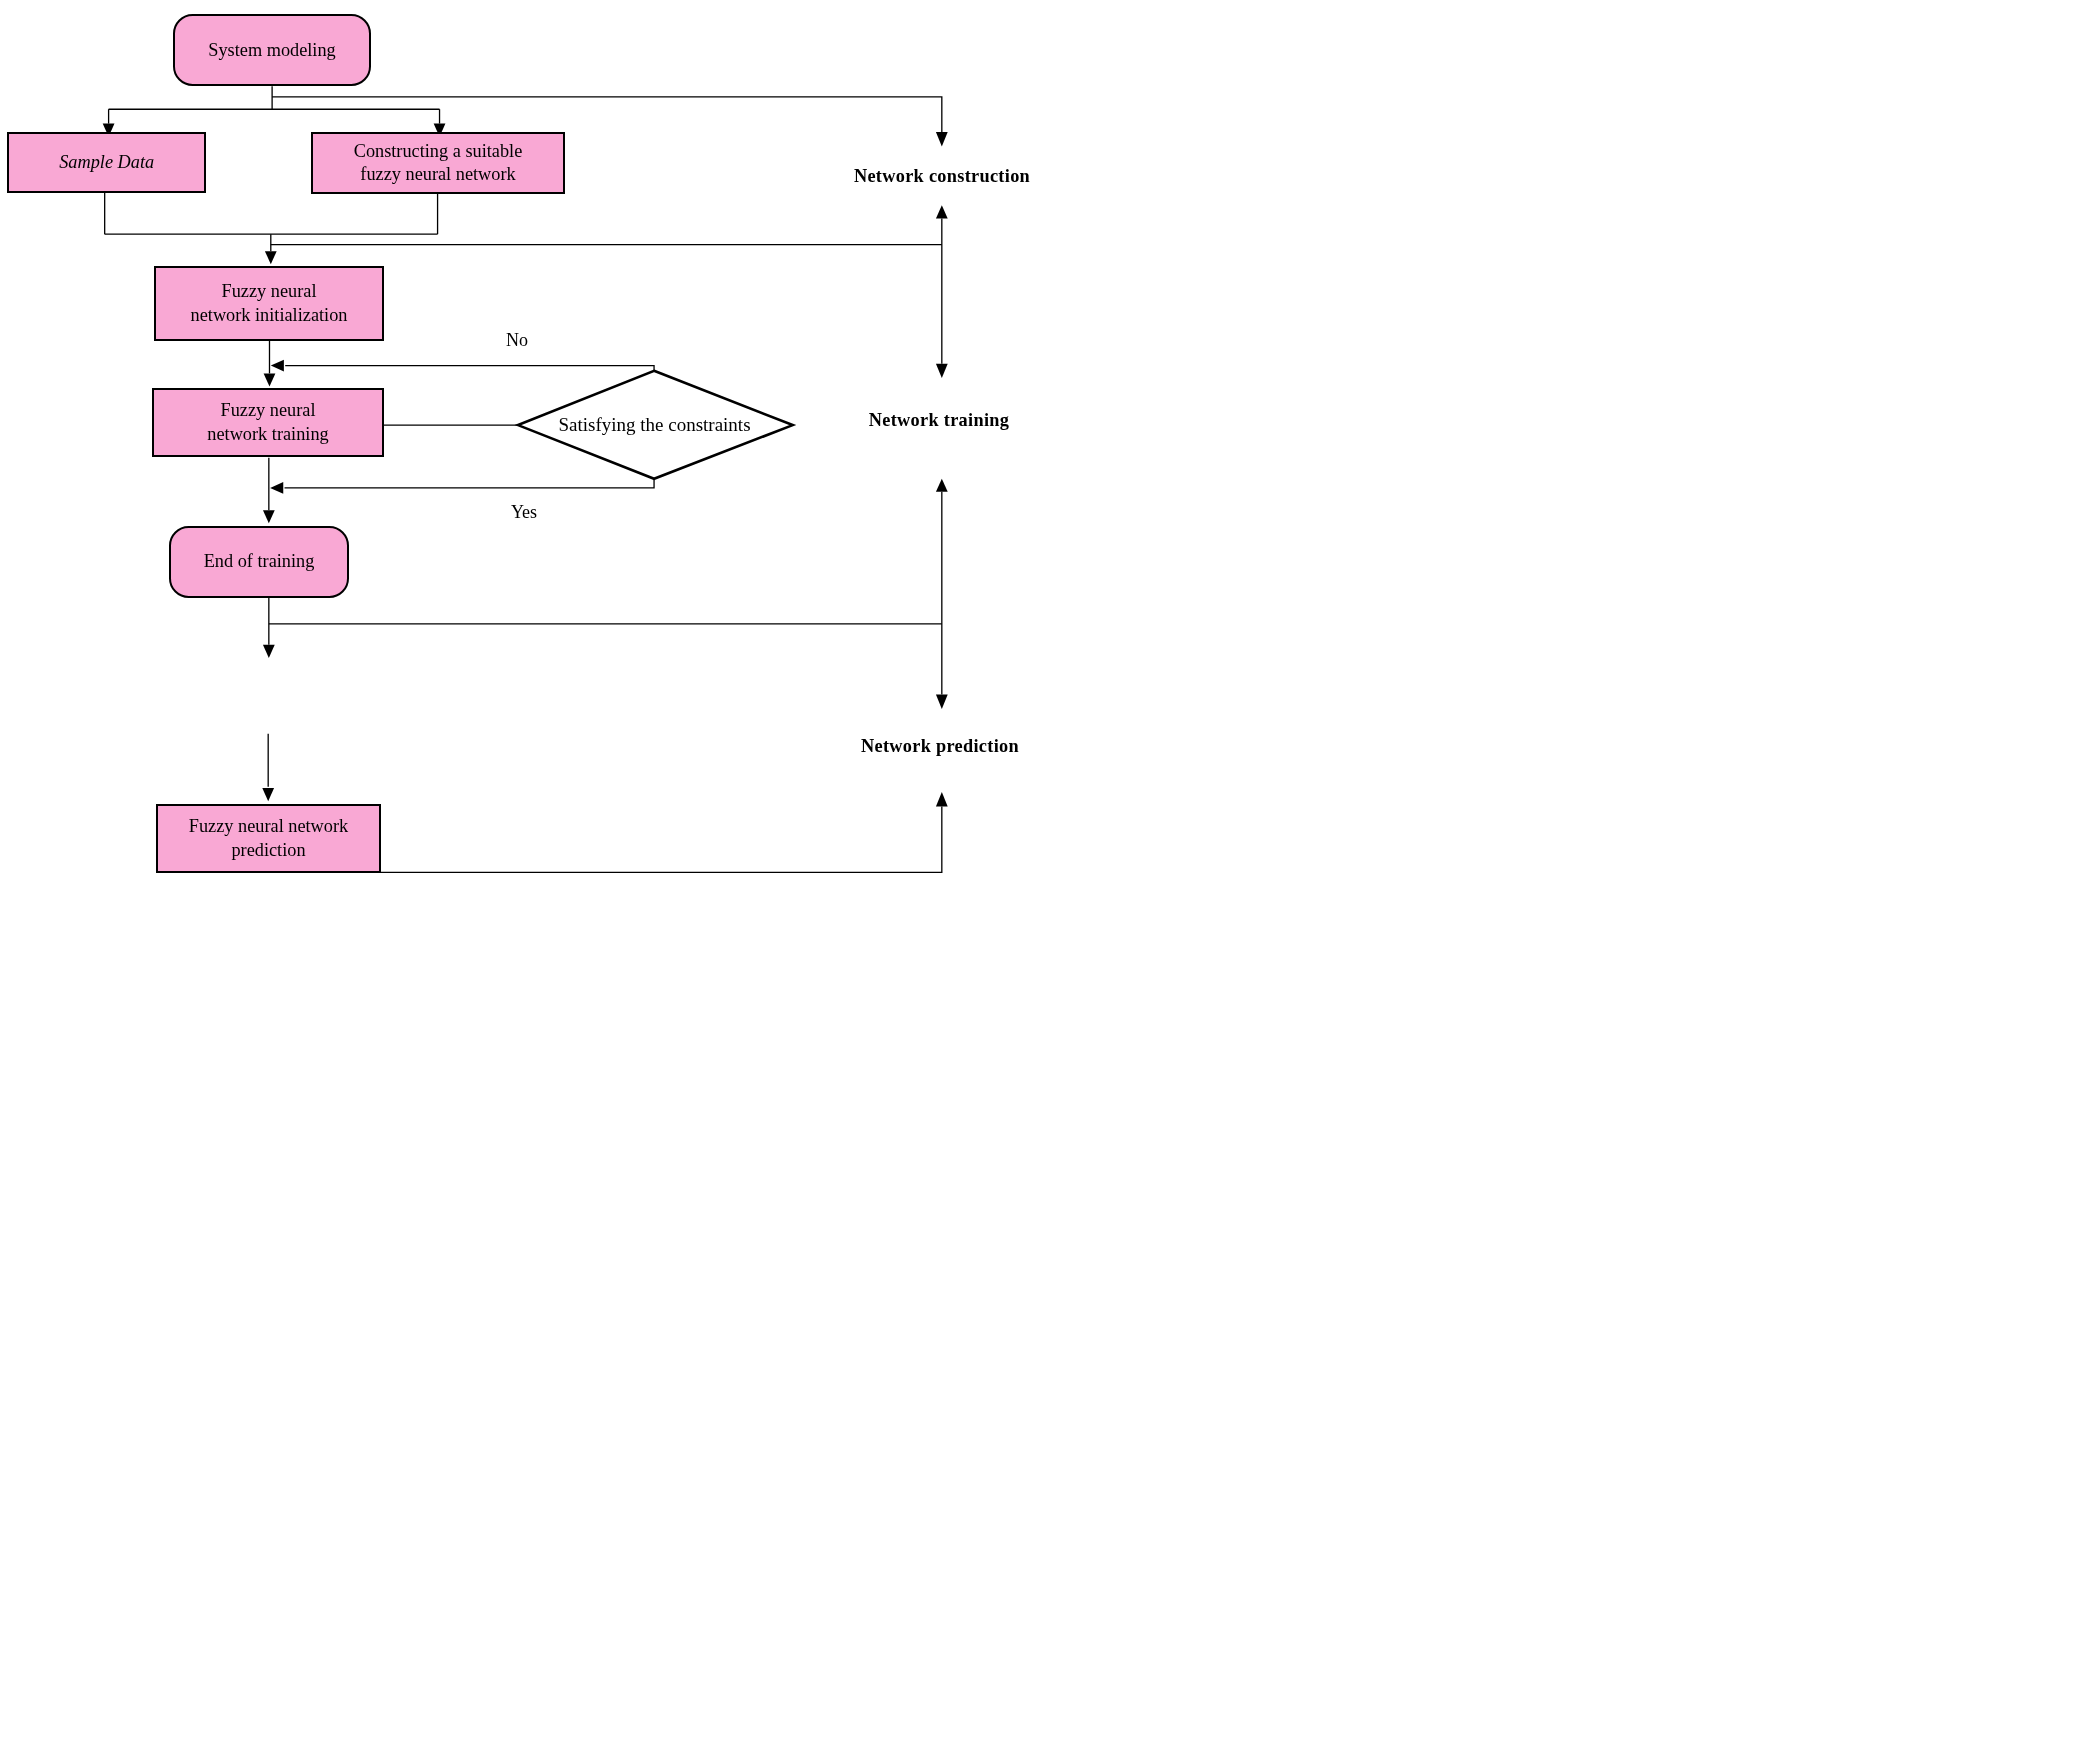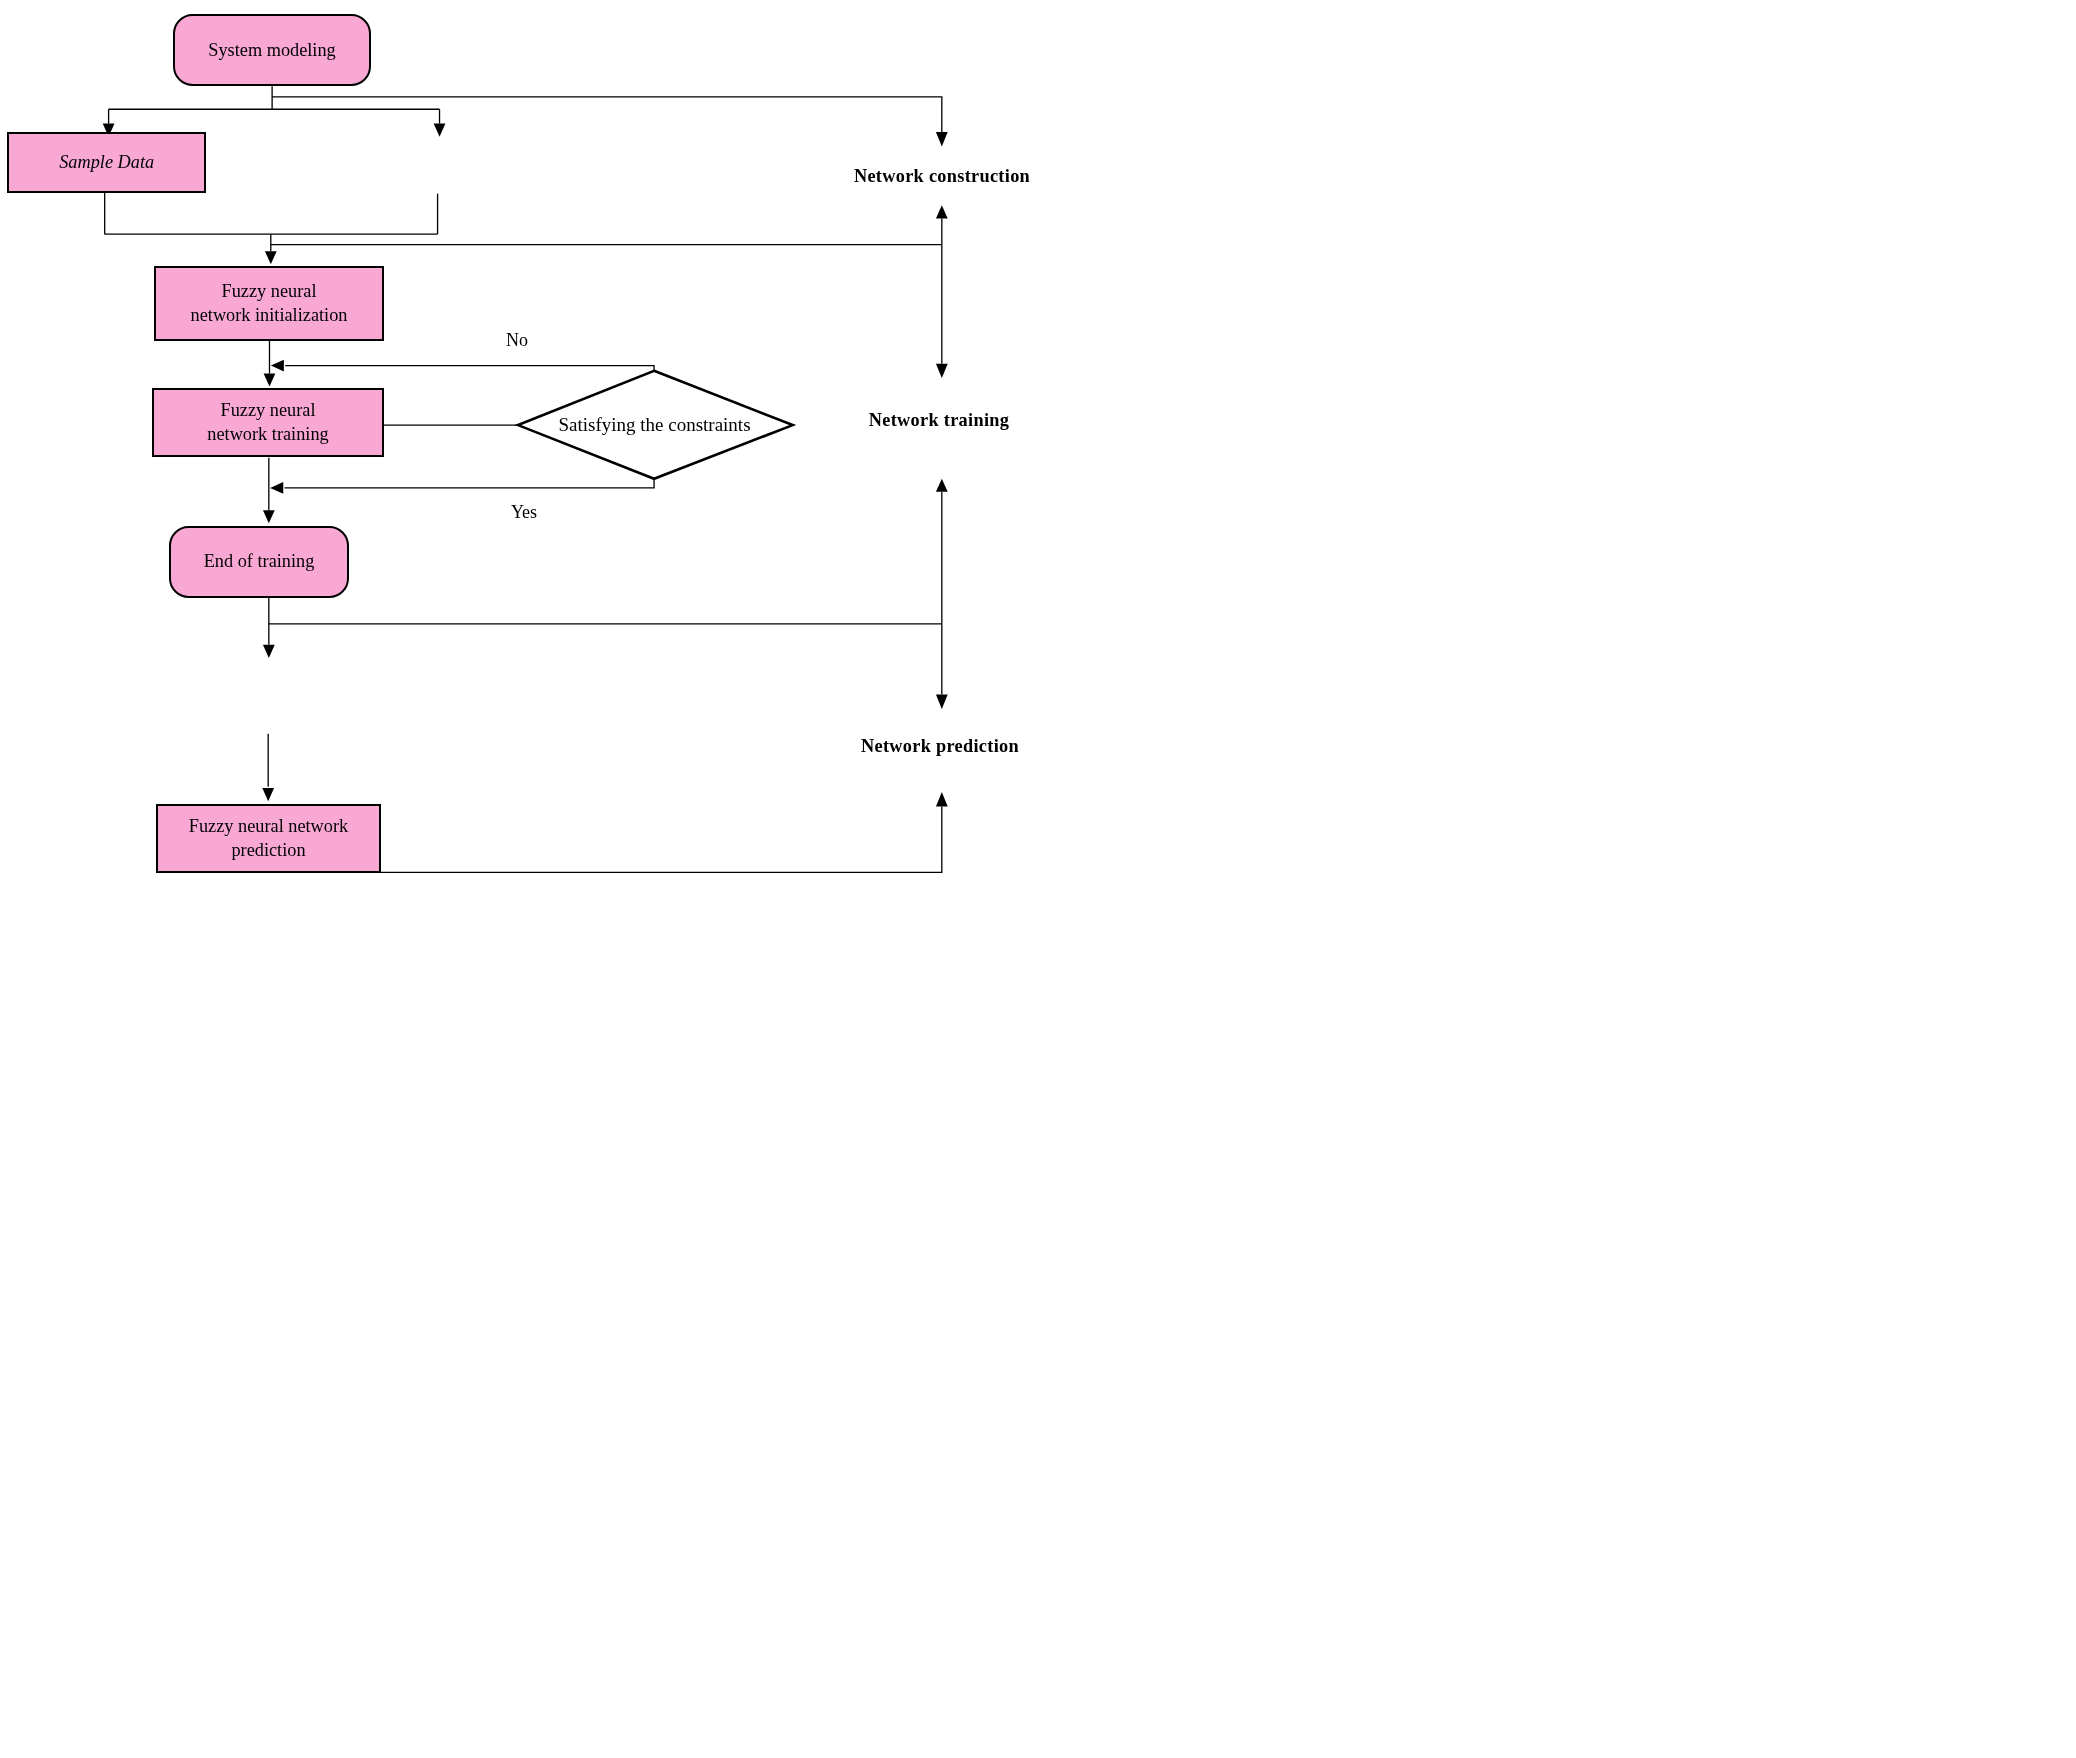--- a/index.html
+++ b/index.html
@@ -145,20 +145,22 @@
       <polygon class="edge-arrow" points="1440,1211 1431,1233 1449,1233"></polygon>
     </g>
 
     <polygon class="shape-diamond" points="1000,567 1212,650 1000,732 792,650"></polygon>
   </svg>
 
   <div class="node rounded" style="left:173px; top:14.4px; width:198px; height:72px;">System modeling</div>
 
   <div class="node" style="left:7.2px; top:132px; width:199px; height:61px;font-style:italic;">Sample Data</div>
 
+  <div class="node" style="left:311px; top:132px; width:254px; height:62px;">Constructing a suitable
+fuzzy neural network</div>
 
   <div class="node" style="left:154px; top:266px; width:230px; height:75px;">Fuzzy neural
 network initialization</div>
 
   <div class="node" style="left:152px; top:388px; width:232px; height:69px;">Fuzzy neural
 network training</div>
 
   <div class="decision-text" style="left:530px; top:397px; width:249px; height:56px;">Satisfying the constraints</div>
 
   <div class="node rounded" style="left:169px; top:526px; width:180px; height:72px;">End of training</div>

